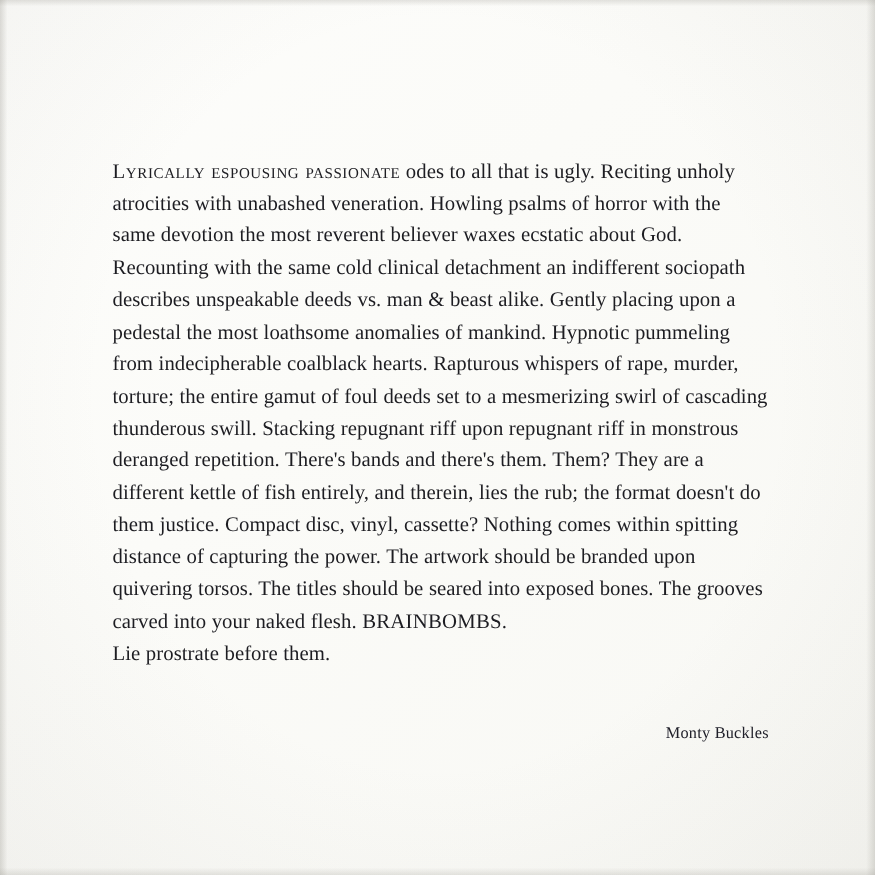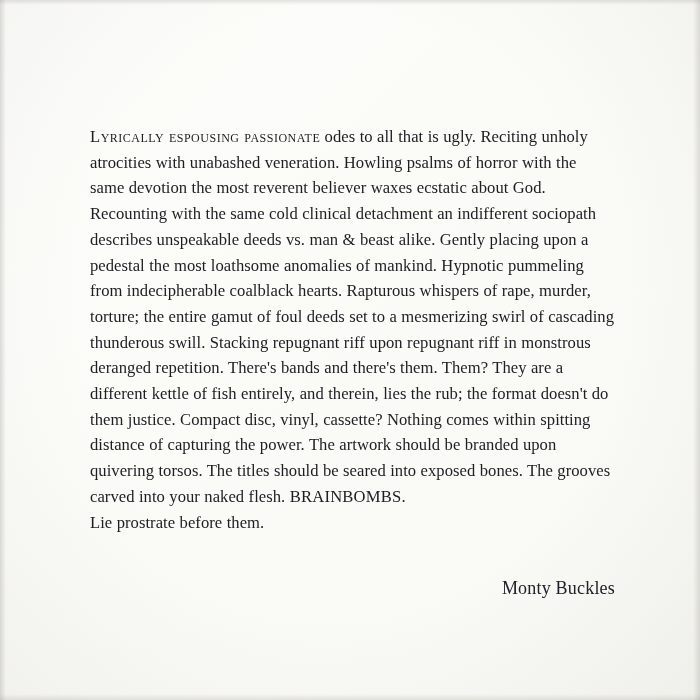--- a/index.html
+++ b/index.html
@@ -81,21 +81,21 @@
   .last-line {
     display: block;
   }
   .signature {
     position: absolute;
     left: 90px;
     top: 578px;
     width: 525px;
     text-align: right;
     font-family: "Liberation Serif", serif;
-    font-size: 18px;
+    font-size: 13px;
     color: #20202a;
     letter-spacing: 0.2px;
   }
 </style>
 </head>
 <body>
 
 <div class="page">
   <div class="edge-left"></div>
   <div class="edge-top"></div>

